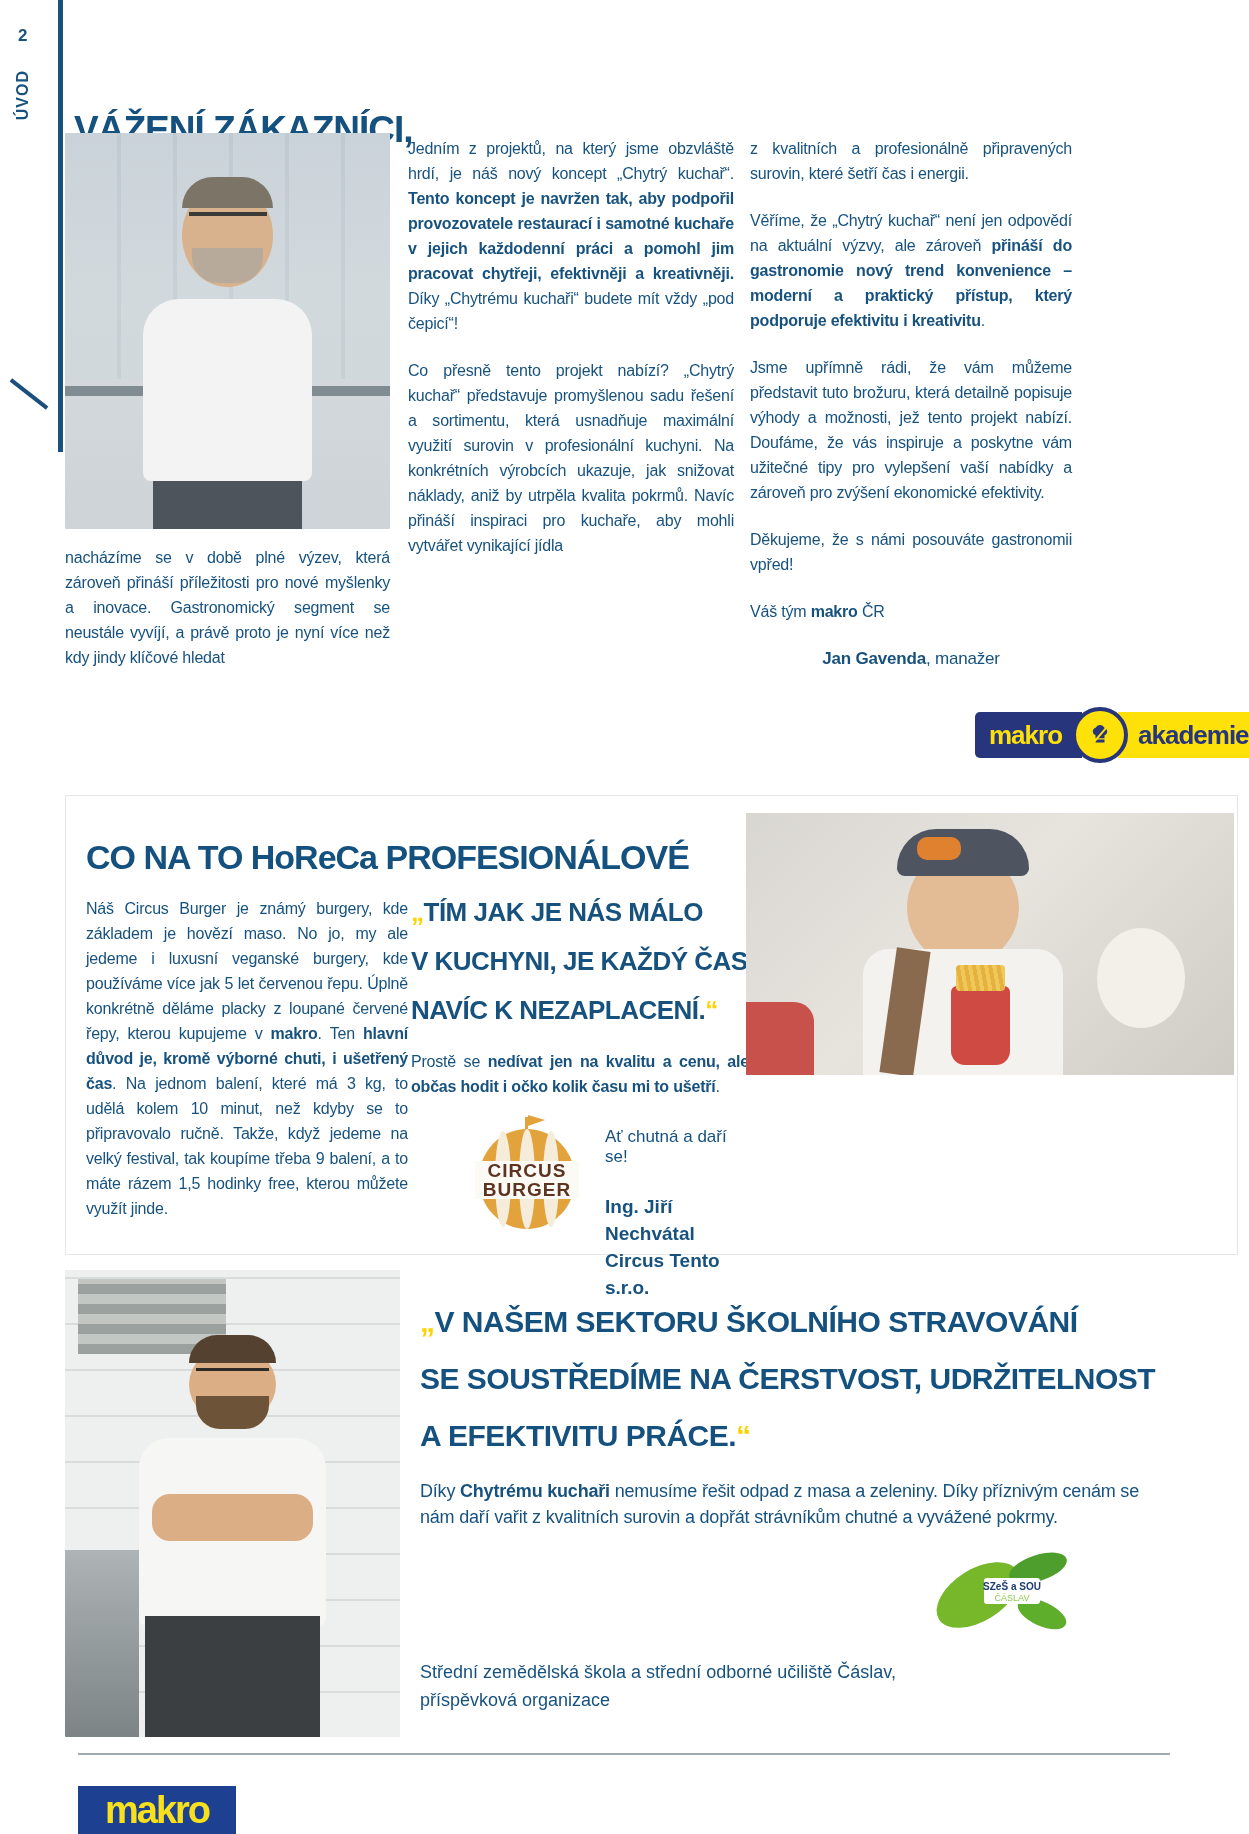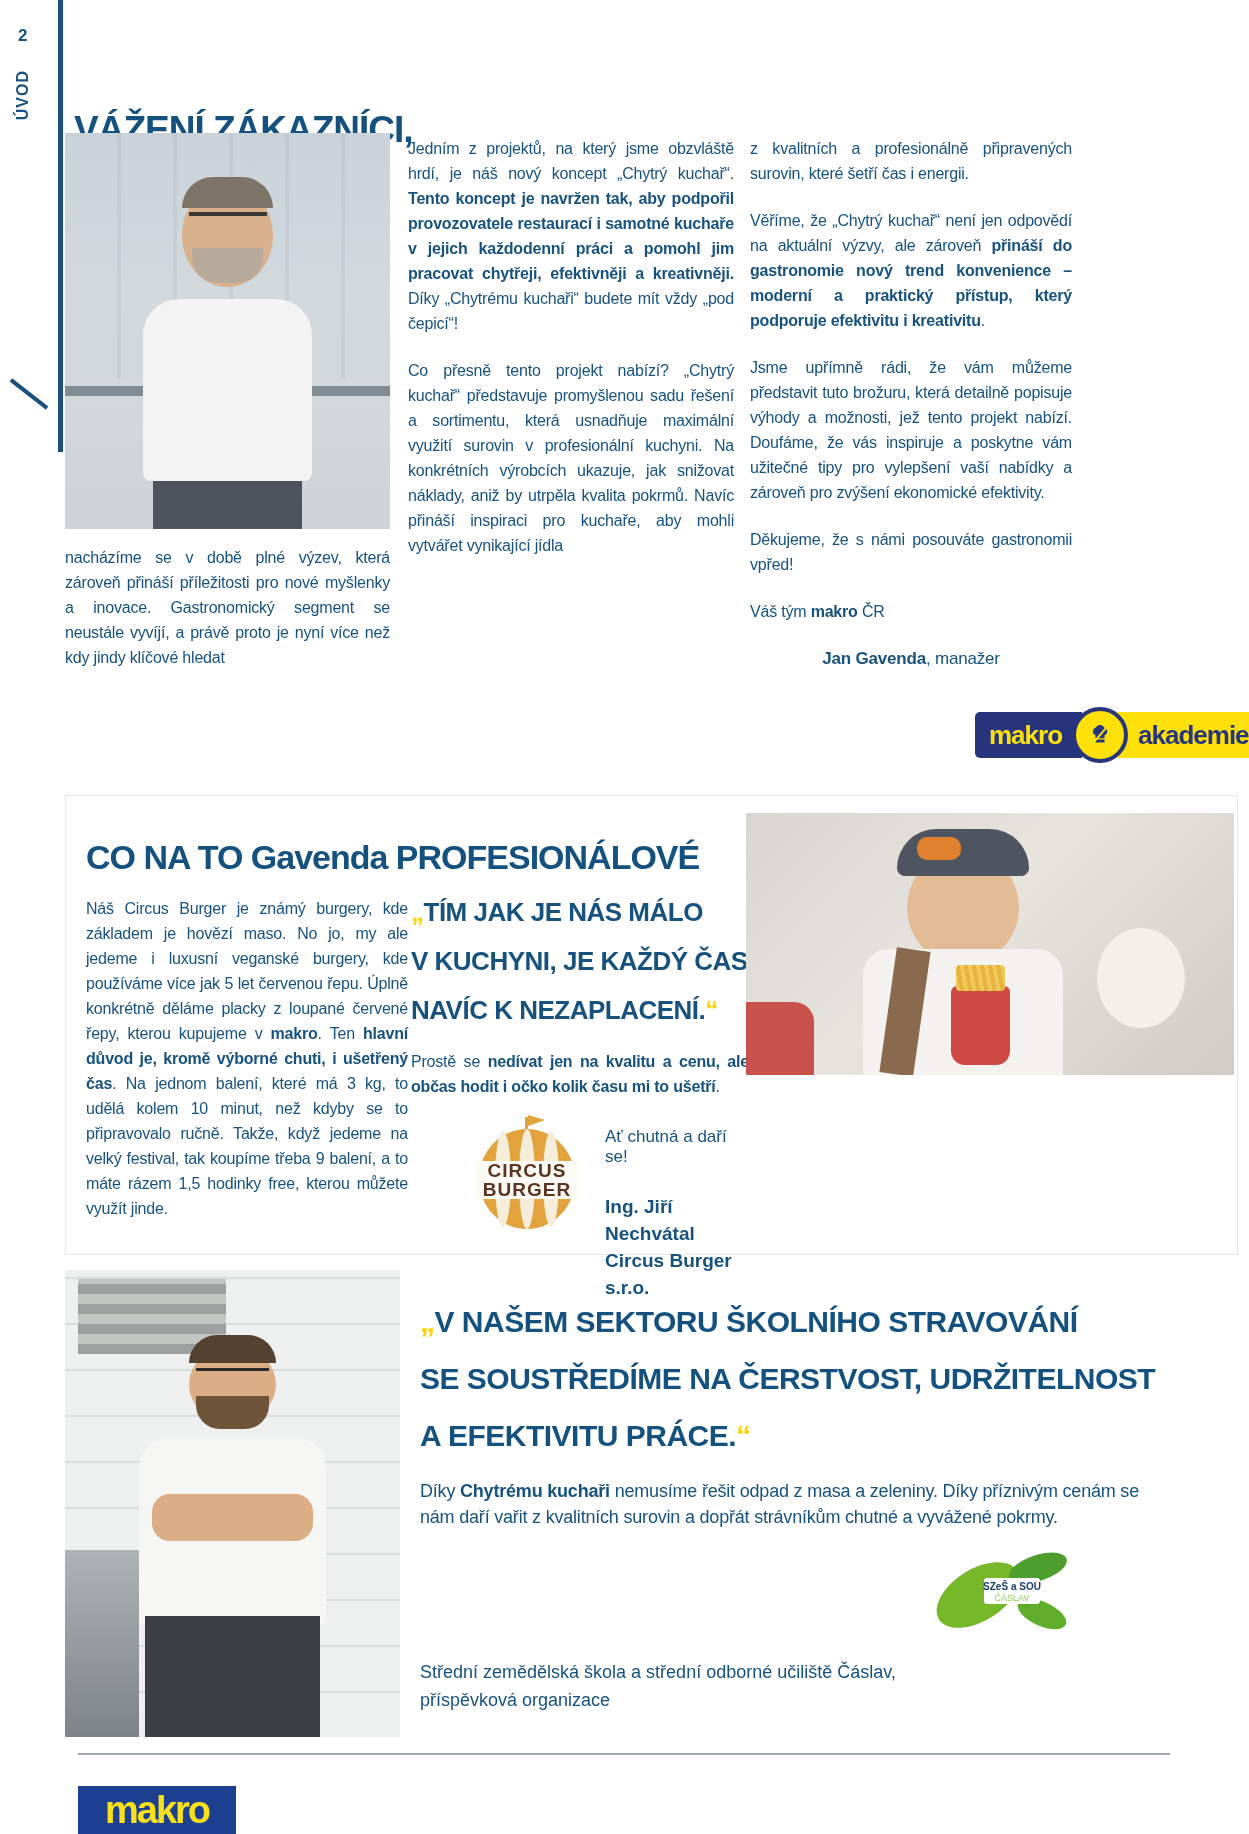--- a/index.html
+++ b/index.html
@@ -128,21 +128,21 @@
       <svg width="30" height="30" viewBox="0 0 24 24" aria-hidden="true">
         <path fill="#27357C" d="M6.2 9.2a3.3 3.3 0 0 1 2.3-3.1A3.7 3.7 0 0 1 12 4a3.7 3.7 0 0 1 3.5 2.1 3.3 3.3 0 0 1 2.3 3.1c0 1.4-.9 2.6-2.2 3v2.3H8.4v-2.3a3.2 3.2 0 0 1-2.2-3z"></path>
         <rect fill="#27357C" x="8.4" y="15.6" width="7.2" height="2.4"></rect>
         <path stroke="#FFE10A" stroke-width="1.6" d="M5.5 19.5 18.5 4.5"></path>
       </svg>
     </div>
     <div class="ak-akademie">akademie</div>
   </div>
 
   <div class="horeca-box">
-    <h2 class="horeca-heading">CO NA TO Gavenda PROFESIONÁLOVÉ</h2>
+    <h2 class="horeca-heading">CO NA TO HoReCa PROFESIONÁLOVÉ</h2>
 
     <div class="horeca-left"><span>Náš Circus Burger je známý burgery, kde základem je hovězí maso. No jo, my ale jedeme i luxusní veganské burgery, kde používáme více jak 5 let červenou řepu. Úplně konkrétně děláme placky z loupané červené řepy, kterou kupujeme v </span><span class="b">makro</span><span>. Ten </span><span class="b">hlavní důvod je, kromě výborné chuti, i ušetřený čas</span><span>. Na jednom balení, které má 3 kg, to udělá kolem 10 minut, než kdyby se to připravovalo ručně. Takže, když jedeme na velký festival, tak koupíme třeba 9 balení, a to máte rázem 1,5 hodinky free, kterou můžete využít jinde.</span></div>
 
     <div class="horeca-mid">
       <div class="bigquote">
         <div><span class="qmark">„</span><span>TÍM JAK JE NÁS MÁLO</span></div>
         <div><span>V KUCHYNI, JE KAŽDÝ ČAS</span></div>
         <div><span>NAVÍC K NEZAPLACENÍ.</span><span class="qmark">“</span></div>
       </div>
       <div class="subpara"><span>Prostě se </span><span class="b">nedívat jen na kvalitu a cenu, ale občas hodit i očko kolik času mi to ušetří</span><span>.</span></div>
@@ -156,21 +156,21 @@
           <ellipse cx="54" cy="68" rx="8" ry="50" fill="#F5ECDA"></ellipse>
           <ellipse cx="78" cy="68" rx="8" ry="48" fill="#F5ECDA"></ellipse>
           <rect x="2" y="50" width="104" height="38" fill="#FCFAF4"></rect>
           <text x="54" y="66" text-anchor="middle" font-family="Liberation Sans, sans-serif" font-size="19" font-weight="bold" letter-spacing="1" fill="#5D3321">CIRCUS</text>
           <text x="54" y="85" text-anchor="middle" font-family="Liberation Sans, sans-serif" font-size="19" font-weight="bold" letter-spacing="1" fill="#5D3321">BURGER</text>
         </svg>
         <div class="circus-right">
           <div class="tagline">Ať chutná a daří se!</div>
           <div class="circus-sign">
             <div>Ing. Jiří Nechvátal</div>
-            <div>Circus Burger s.r.o.</div>
+            <div>Circus Tento s.r.o.</div>
           </div>
         </div>
       </div>
     </div>
 
     <div class="photo horeca-photo">
       <div class="ph-shape round" style="left:33%;top:14%;width:23%;height:44%;background:#e3bc96;"></div>
       <div class="ph-shape" style="left:31%;top:6%;width:27%;height:18%;background:#4e5560;border-radius:50px 50px 10px 10px;"></div>
       <div class="ph-shape soft" style="left:35%;top:9%;width:9%;height:9%;background:#e0812f;"></div>
       <div class="ph-shape soft" style="left:24%;top:52%;width:41%;height:48%;background:#f4f2ee;border-radius:26px 26px 0 0;"></div>

